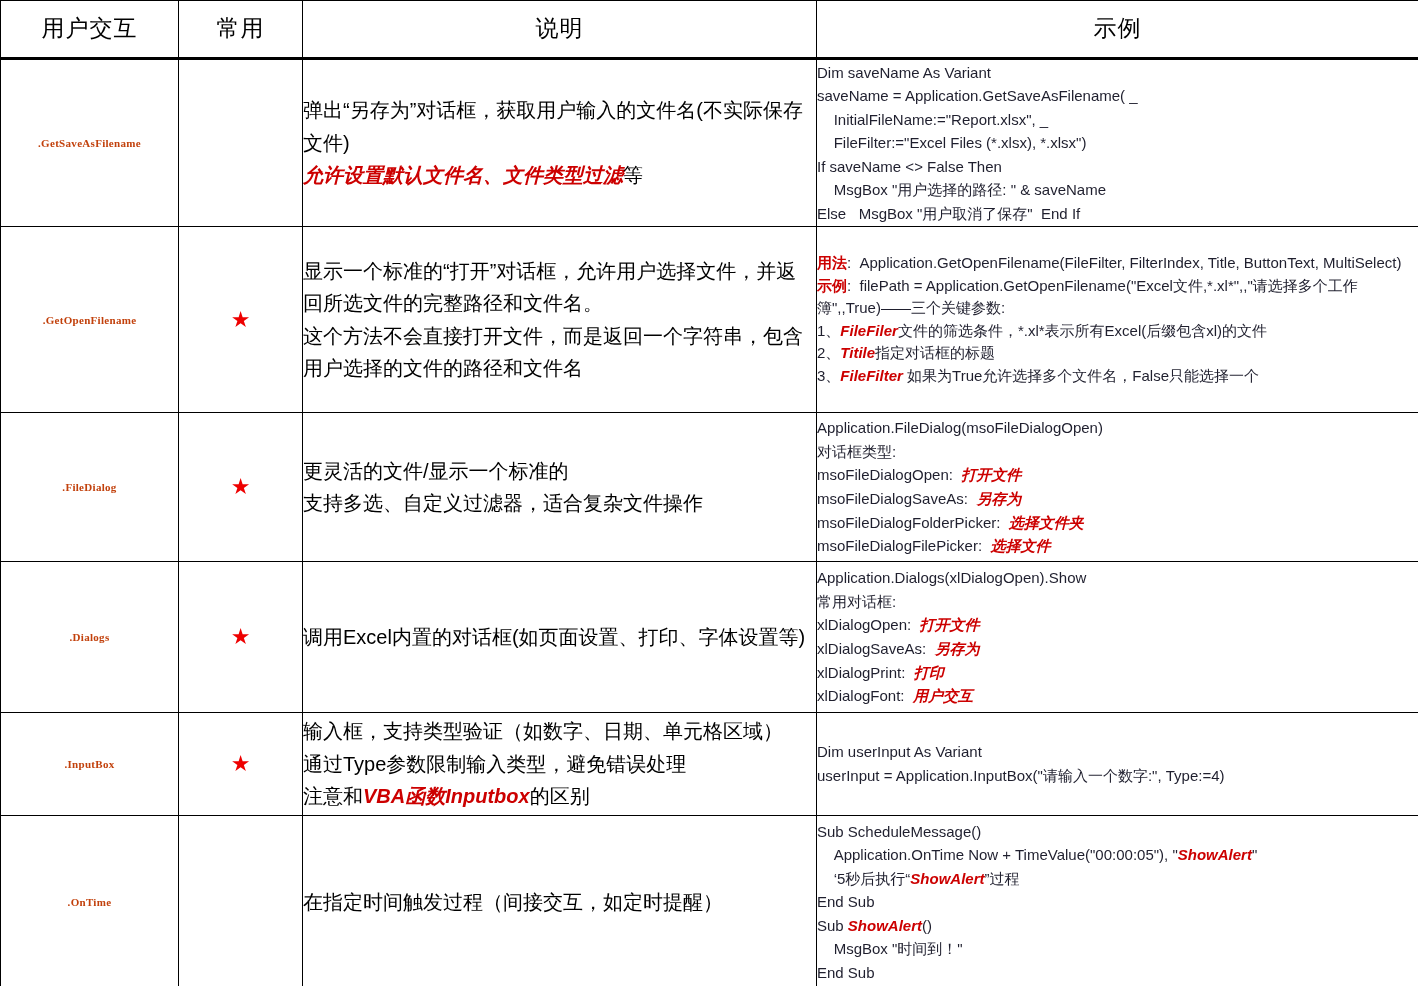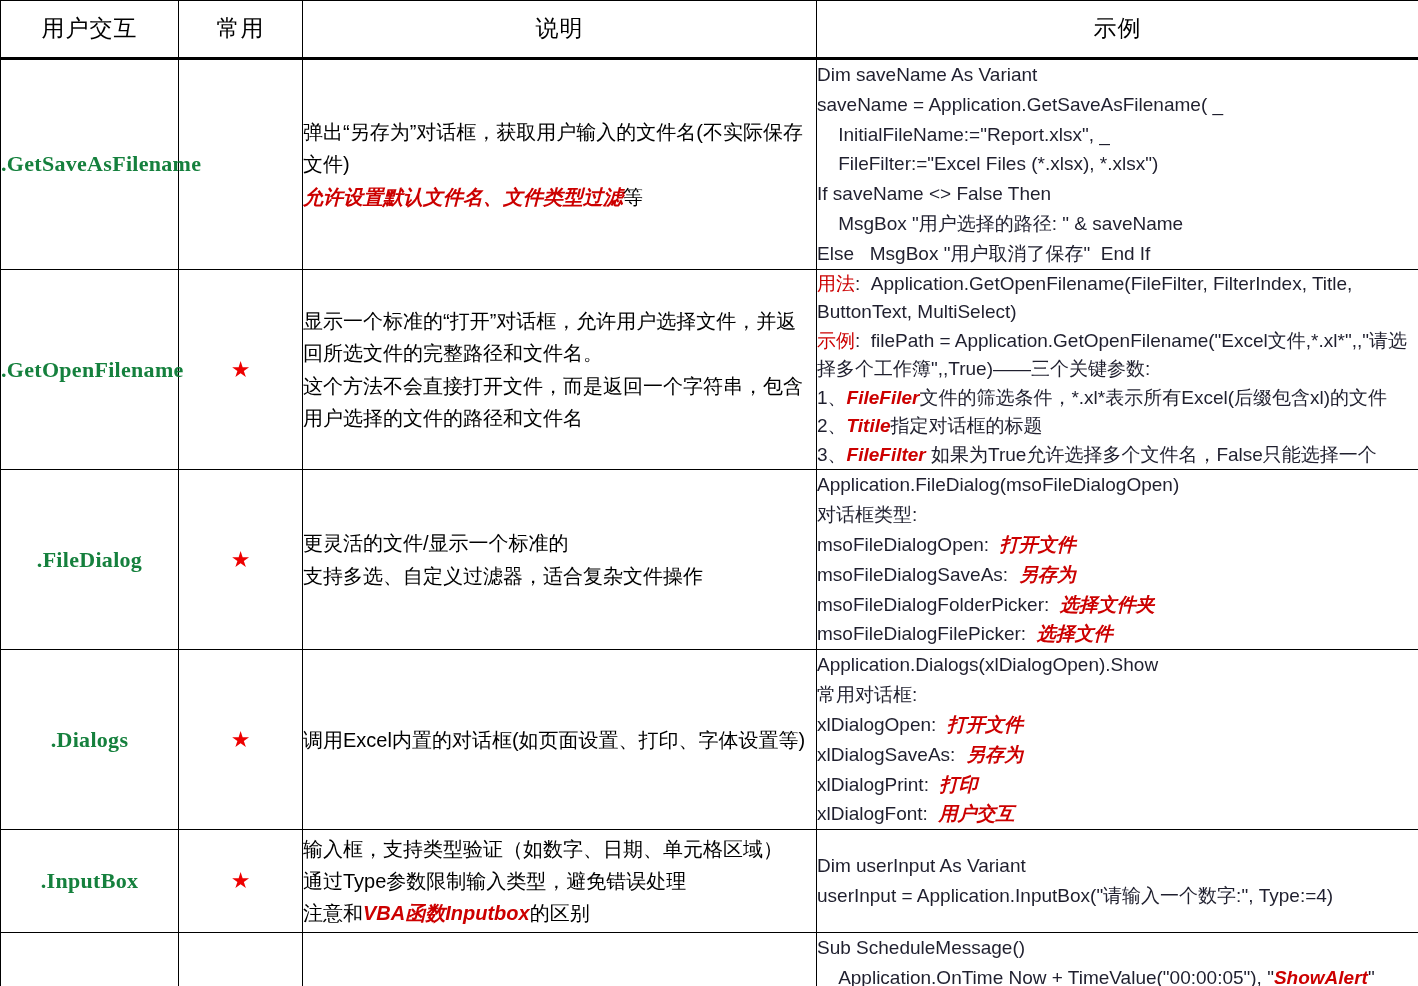--- a/index.html
+++ b/index.html
@@ -51,23 +51,23 @@
     letter-spacing: 1px;
     line-height: 1.2;
     color: #000000;
   }
 
   
   .cell-name {
     text-align: center;
     font-family: "Liberation Serif", "DejaVu Serif", serif;
     font-weight: bold;
-    font-size: 22px;
+    font-size: 11px;
     letter-spacing: 0.3px;
-    color: #15803d;
+    color: #c2410c;
   }
   
   .cell-star {
     text-align: center;
     vertical-align: middle;
   }
   .star {
     color: #ee0000;
     font-size: 22px;
     line-height: 1;
@@ -83,36 +83,36 @@
     line-height: 1.62;
     color: #000000;
     white-space: pre-wrap;
   }
   
   .cell-ex {
     padding: 3px 2px 3px 6px;
     vertical-align: middle;
   }
   .ex-body {
-    font-size: 19px;
+    font-size: 15px;
     line-height: 1.57;
     color: #1f1f2e;
     white-space: pre-wrap;
   }
   .ex-body.tight { line-height: 1.50; }
 
   em.red {
     color: #cc0000;
     font-style: italic;
     font-weight: bold;
   }
   span.redlabel {
     color: #cc0000;
     font-style: normal;
-    font-weight: normal;
+    font-weight: bold;
   }
   .desc-body em.red { font-weight: bold; font-style: italic; }
 </style>
 </head>
 <body>
 
 <div id="sheet">
   <table class="grid">
     <colgroup>
       <col class="c-name">

